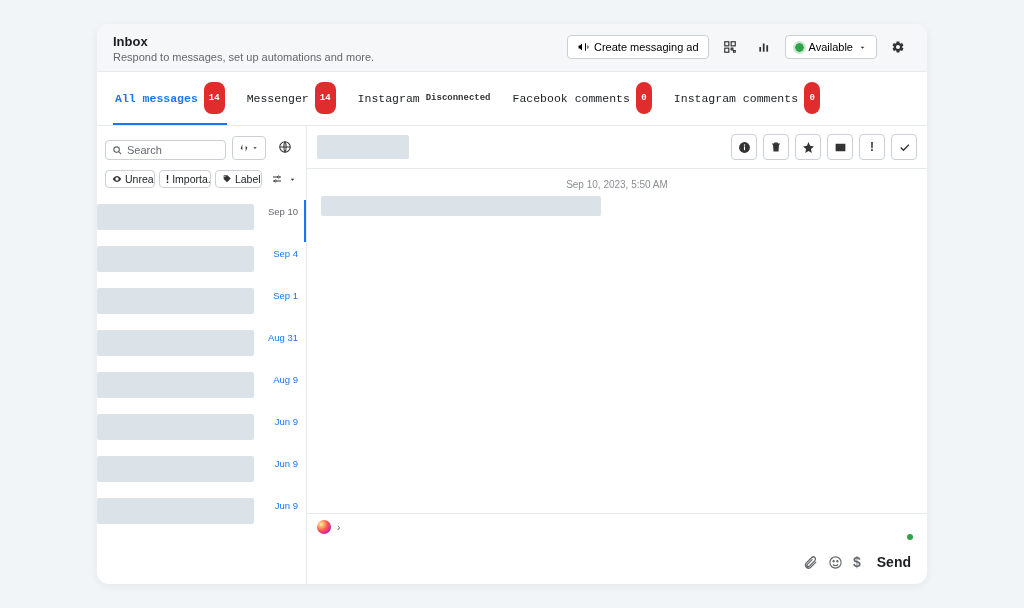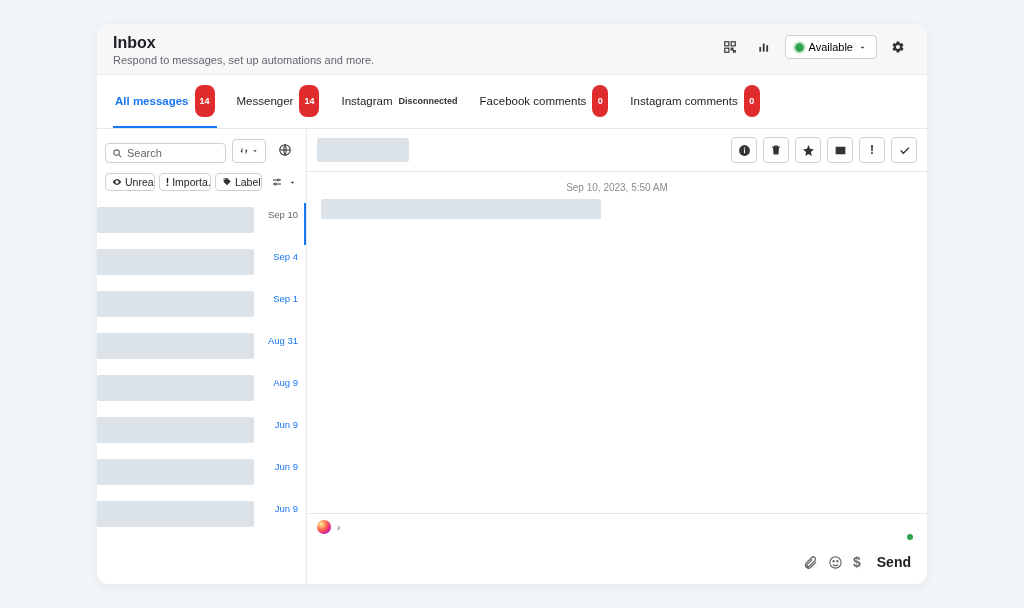--- a/index.html
+++ b/index.html
@@ -26,21 +26,21 @@
   }
   
   .header {
     background: #f5f7f8;
     padding: 10px 16px 8px;
     display: flex;
     align-items: flex-start;
     justify-content: space-between;
     border-bottom: 1px solid #e6e9eb;
   }
-  .header-left h1 { font-size: 16px; font-weight: 700; }
+  .header-left h1 { font-size: 13px; font-weight: 700; }
   .header-left p  { font-size: 11px; color: #65676b; margin-top: 2px; }
   .header-right { display: flex; align-items: center; gap: 8px; }
   .btn {
     border: 1px solid #ccd0d5;
     background: #fff;
     border-radius: 4px;
     padding: 5px 9px;
     font-size: 11px;
     display: inline-flex;
     align-items: center;
@@ -67,20 +67,21 @@
     padding: 0 16px;
     border-bottom: 1px solid #e6e9eb;
     font-size: 11.5px;
   }
   .tab {
     padding: 10px 2px 9px;
     display: flex; align-items: center; gap: 6px;
     cursor: pointer;
     border-bottom: 2px solid transparent;
     color: #1c1e21;
+    font-family: Liberation Mono, monospace;
   }
   .tab.active { color: #1877f2; border-bottom-color: #1877f2; font-weight: 600; }
   .tag-disc { font-size: 9px; font-weight: 700; color: #333; }
   .pill {
     min-width: 16px; height: 32px; border-radius: 8px;
     background: #e02c2c; color: #fff;
     font-size: 9px; font-weight: 700;
     display: inline-flex; align-items: center; justify-content: center;
     padding: 0 5px;
   }
@@ -166,20 +167,28 @@
 <body>
 
 <div class="app">
 
   <div class="header">
     <div class="header-left">
       <h1>Inbox</h1>
       <p>Respond to messages, set up automations and more.</p>
     </div>
     <div class="header-right">
+      <button class="btn">
+        <span>
+          <svg width="12" height="12" viewBox="0 0 24 24" fill="currentColor">
+              <path d="M3 10v4a1 1 0 0 0 1 1h2l4 4V5L6 9H4a1 1 0 0 0-1 1zm15-6v16l-2-1V5l2-1zm3 4a5 5 0 0 1 0 8v-8z"></path>
+            </svg>
+        </span>
+        <span>Create messaging ad</span>
+      </button>
       <div class="iconbtn">
         <svg width="14" height="14" viewBox="0 0 24 24" fill="none" stroke="#333" stroke-width="2">
             <rect x="3" y="3" width="7" height="7"></rect>
             <rect x="14" y="3" width="7" height="7"></rect>
             <rect x="3" y="14" width="7" height="7"></rect>
             <path d="M14 14h3v3h-3zM18 18h3v3h-3z"></path>
           </svg>
       </div>
       <div class="iconbtn">
         <svg width="14" height="14" viewBox="0 0 24 24" fill="#333">

